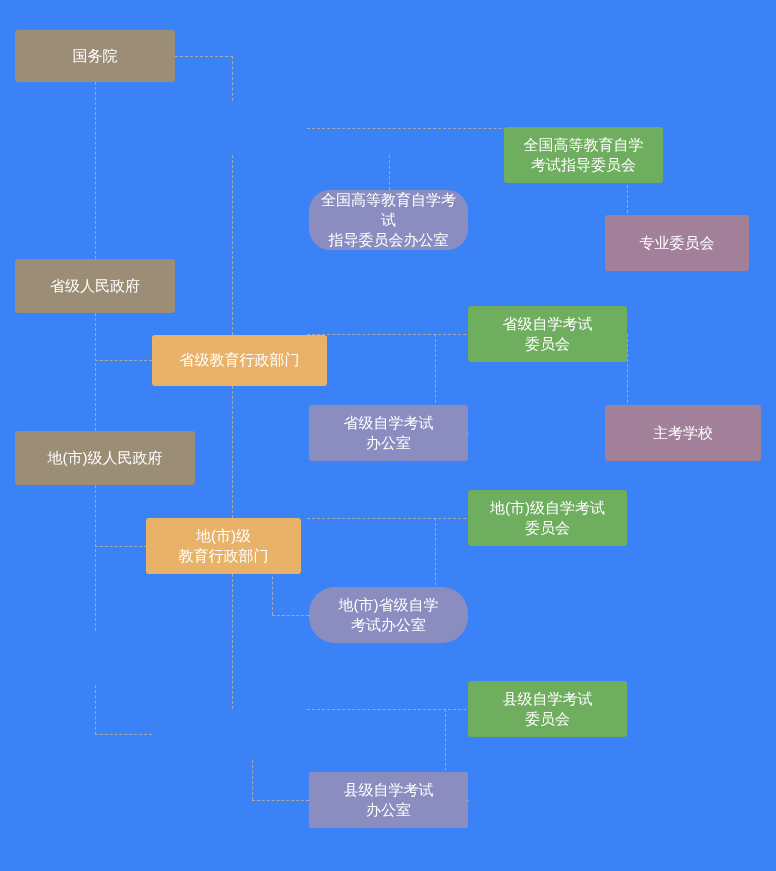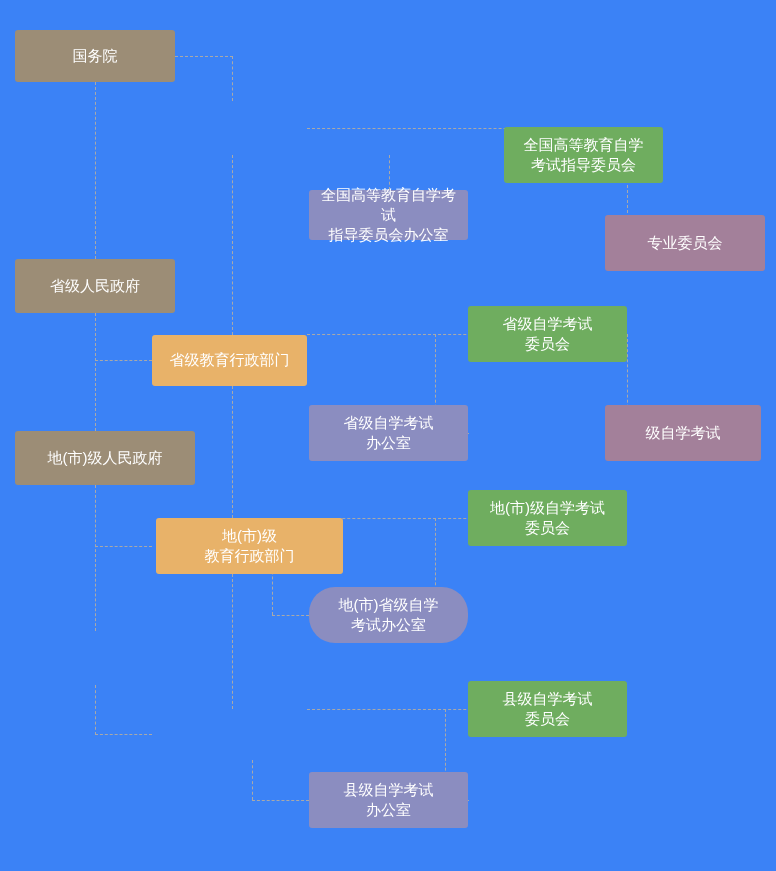--- a/index.html
+++ b/index.html
@@ -81,32 +81,32 @@
     <div class="conn h" style="left: 272px; top: 615px; width: 37px;"></div>
     <div class="conn v" style="left: 272px; top: 546px; height: 69px;"></div>
     <div class="conn h" style="left: 307px; top: 709px; width: 250px;"></div>
     <div class="conn v" style="left: 445px; top: 709px; height: 91px;"></div>
     <div class="conn h" style="left: 445px; top: 800px; width: 24px;"></div>
     <div class="conn v" style="left: 252px; top: 760px; height: 40px;"></div>
     <div class="conn h" style="left: 252px; top: 800px; width: 57px;"></div>
     <div class="node gov" style="left: 15px; top: 30px; width: 160px; height: 52px;">国务院</div>
     <div class="node comm" style="left: 468px; top: 127px; width: 159px; height: 56px; margin-left: 36px;">全国高等教育自学
 考试指导委员会</div>
-    <div class="node office" style="left: 309px; top: 190px; width: 159px; height: 50px;">全国高等教育自学考试
+    <div class="node office" style="left: 309px; top: 190px; width: 159px; height: 60px; border-radius: 21px;">全国高等教育自学考试
 指导委员会办公室</div>
-    <div class="node purple" style="left: 605px; top: 215px; width: 160px; height: 56px;">专业委员会</div>
+    <div class="node purple" style="left: 605px; top: 215px; width: 144px; height: 56px;">专业委员会</div>
     <div class="node gov" style="left: 15px; top: 259px; width: 160px; height: 54px;">省级人民政府</div>
-    <div class="node edu" style="left: 152px; top: 335px; width: 155px; height: 51px;">省级教育行政部门</div>
+    <div class="node edu" style="left: 152px; top: 335px; width: 175px; height: 51px;">省级教育行政部门</div>
     <div class="node comm" style="left: 468px; top: 306px; width: 159px; height: 56px;">省级自学考试
 委员会</div>
     <div class="node office" style="left: 309px; top: 405px; width: 159px; height: 56px;">省级自学考试
 办公室</div>
-    <div class="node purple" style="left: 605px; top: 405px; width: 156px; height: 56px;">级自学考试</div>
+    <div class="node purple" style="left: 605px; top: 405px; width: 156px; height: 56px;">主考学校</div>
     <div class="node gov" style="left: 15px; top: 431px; width: 180px; height: 54px;">地(市)级人民政府</div>
-    <div class="node edu" style="left: 156px; top: 518px; width: 187px; height: 56px;">地(市)级
+    <div class="node edu" style="left: 146px; top: 518px; width: 155px; height: 56px;">地(市)级
 教育行政部门</div>
     <div class="node comm" style="left: 468px; top: 490px; width: 159px; height: 56px;">地(市)级自学考试
 委员会</div>
     <div class="node office" style="left: 309px; top: 587px; width: 159px; height: 56px; border-radius: 26px;">地(市)省级自学
 考试办公室</div>
     <div class="node comm" style="left: 468px; top: 681px; width: 159px; height: 56px;">县级自学考试
 委员会</div>
     <div class="node office" style="left: 309px; top: 772px; width: 159px; height: 56px;">县级自学考试
 办公室</div>
   </div>

